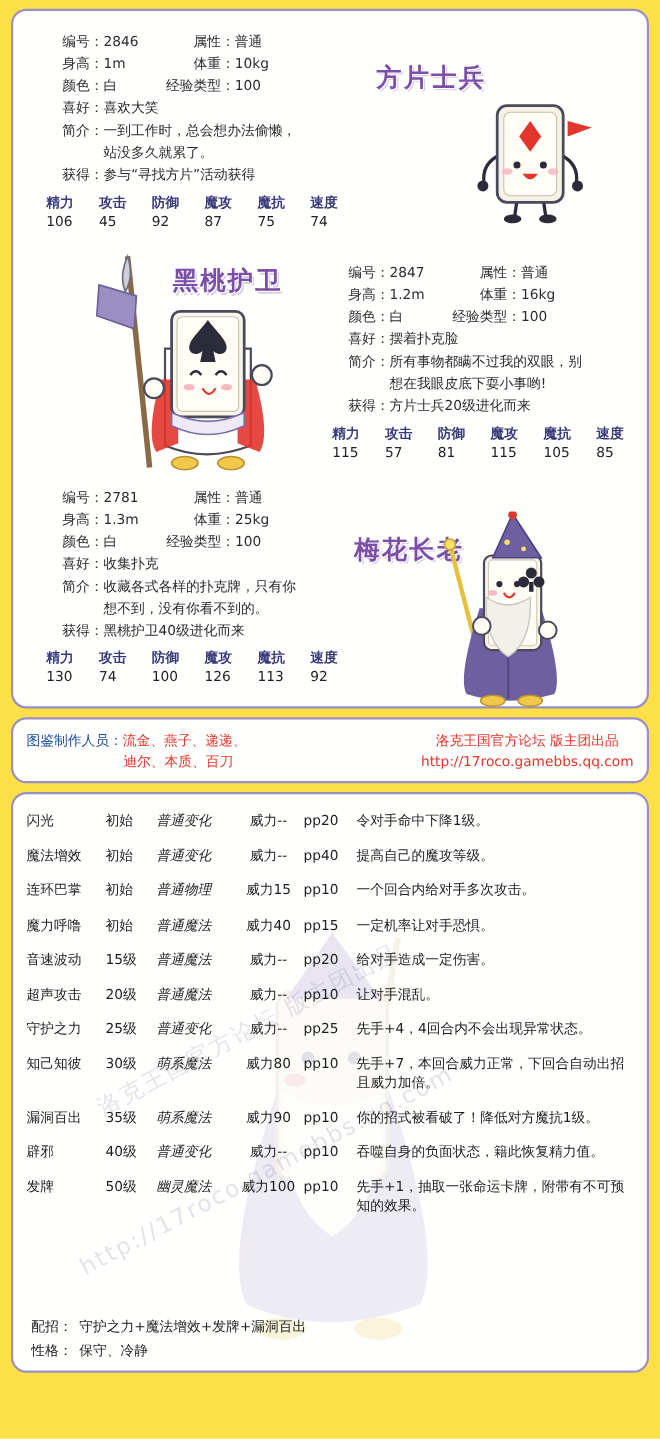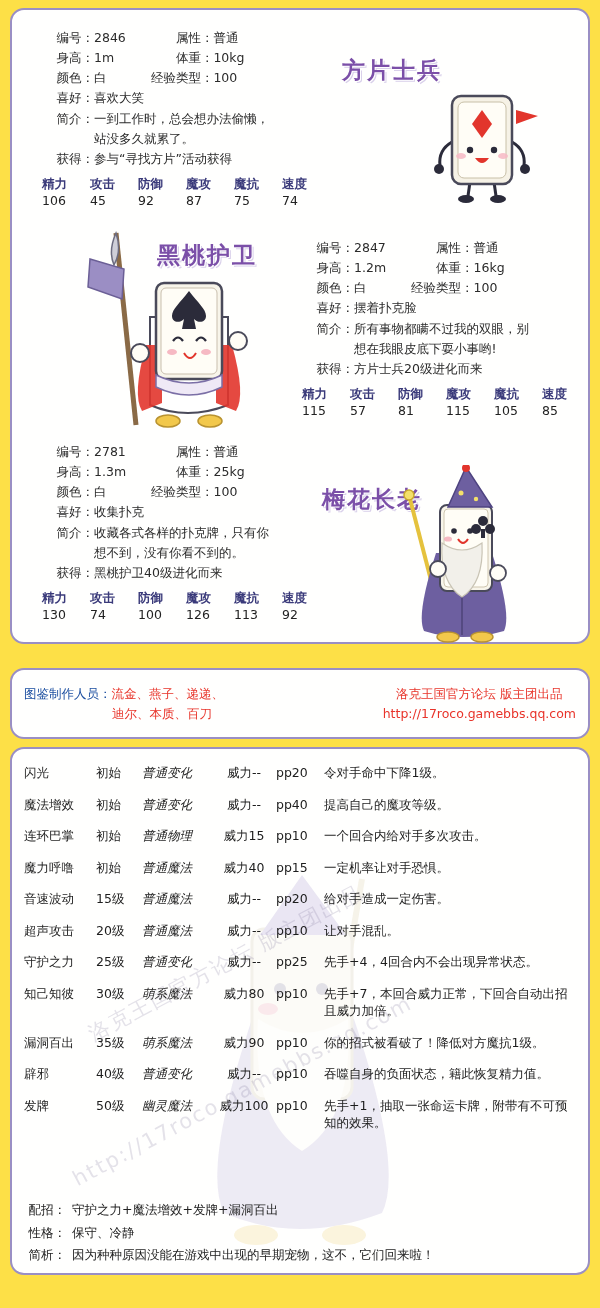--- a/index.html
+++ b/index.html
@@ -61,21 +61,21 @@
   .entry2 { position:absolute; left:290px; top:228px; width:290px; }
   .name2  { position:absolute; left:145px; top:230px; }
   .art2   { position:absolute; left:60px;  top:215px; width:230px; height:220px; }
 
   .entry3 { position:absolute; left:30px;  top:432px; width:300px; }
   .name3  { position:absolute; left:310px; top:430px;margin-top:44px; }
   .art3   { position:absolute; left:350px; top:455px; width:200px; height:180px; }
 
   
   .card.credits {
-    margin-top:24px; height:71px; padding:6px 12px;
+    margin-top:8px; height:60px; padding:6px 12px;
     display:flex; align-items:center; justify-content:space-between;
   }
   .credits-left { font-size:12.5px; color:#e8342a; line-height:1.55; }
   .credits-left .ttl { color:#1b4ea0; }
   .credits-right { text-align:center; font-size:12.5px; color:#e8342a; line-height:1.55; }
 
   
   .card.skills {
     margin-top:8px; height:528px; padding:8px 10px 6px 10px;
     position:relative; overflow:hidden;
@@ -559,23 +559,19 @@
       <table>
         <tbody>
             <tr>
           <td class="fl">配招：</td>
           <td>守护之力+魔法增效+发牌+漏洞百出</td>
         </tr>
         <tr>
           <td class="fl">性格：</td>
           <td>保守、冷静</td>
         </tr>
-        <tr>
-          <td class="fl">简析：</td>
-          <td>因为种种原因没能在游戏中出现的早期宠物，这不，它们回来啦！</td>
-        </tr>
       </tbody>
         </table>
     </div>
 
   </div>
 
 </div>
 
 </body></html>

